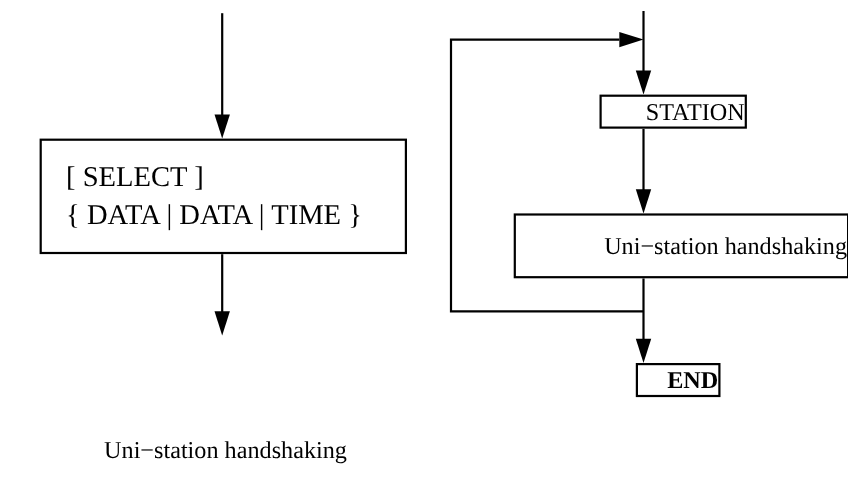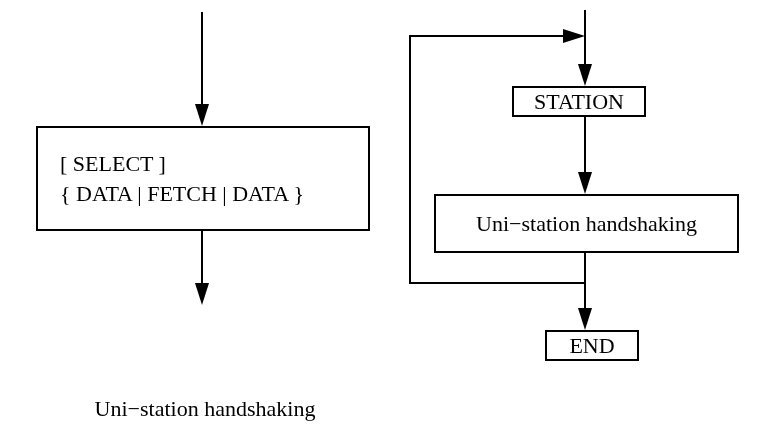--- a/index.html
+++ b/index.html
@@ -26,24 +26,25 @@
     position: absolute;
     box-sizing: border-box;
     border: 2px solid #000000;
     background: #ffffff;
     display: flex;
     align-items: center;
     justify-content: flex-start;
     z-index: 3;
   }
   .node-box.center-text {
-    justify-content: center;
+    justify-content: flex-end;
+    margin-left: 33px;
   }
   .node-label {
-    font-size: 22px;
+    font-size: 26px;
     line-height: 1.32;
     white-space: pre;
     color: #000000;
   }
   .caption {
     position: absolute;
     text-align: center;
     font-size: 22px;
     color: #000000;
     white-space: pre;
@@ -66,22 +67,23 @@
   }
   #uni-box {
     left: 434px;
     top: 194px;
     width: 305px;
     height: 59px;
   }
   #end-box {
     left: 545px;
     top: 330px;
-    width: 94px;
+    width: 77px;
     height: 31px;
+    font-weight: bold;
   }
   #station-box .node-label,
   #end-box .node-label,
   #uni-box .node-label {
     font-size: 22px;
   }
   #caption-left {
     left: 0px;
     top: 396px;
     width: 410px;
@@ -143,21 +145,21 @@
     </g>
 
     <g>
       <polyline points="585,283 410,283 410,36 563,36"></polyline>
       <polygon points="585,36 563,29 563,43"></polygon>
     </g>
 
   </svg>
 
   <div class="node-box" id="left-box">
-    <div class="node-label"><span>[ SELECT ]</span><br><span>{ DATA | FETCH | DATA }</span></div>
+    <div class="node-label"><span>[ SELECT ]</span><br><span>{ DATA | DATA | TIME }</span></div>
   </div>
 
   <div class="node-box center-text" id="station-box">
     <div class="node-label">STATION</div>
   </div>
 
   <div class="node-box center-text" id="uni-box">
     <div class="node-label">Uni−station handshaking</div>
   </div>
 

